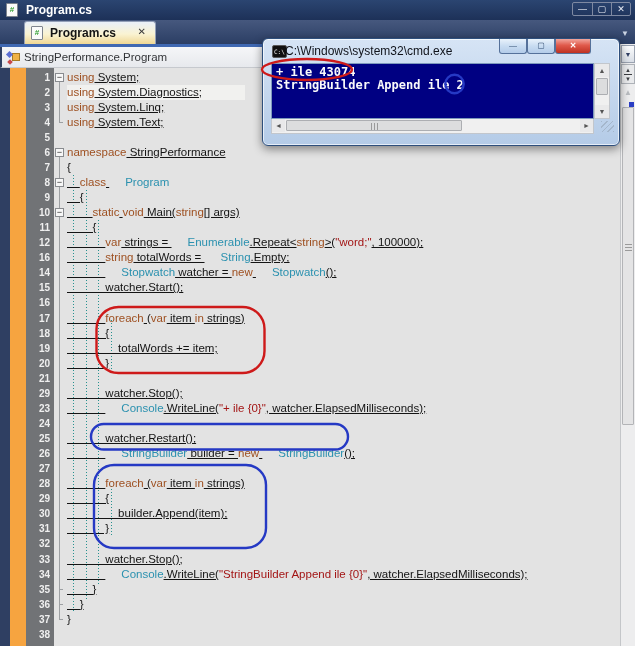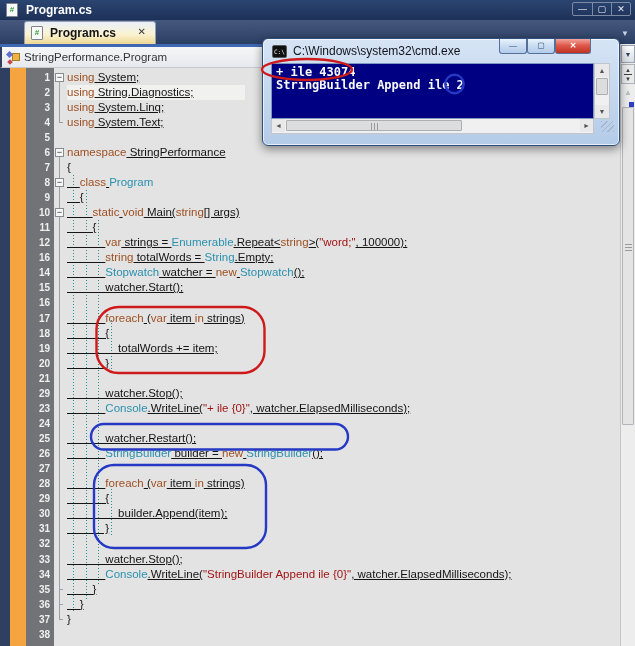--- a/index.html
+++ b/index.html
@@ -61,21 +61,21 @@
               border:1px solid #888B8F; color:#222; font-size:9px; line-height:7px;
               text-align:center; cursor:default; }
 
   .line-hl { position:absolute; left:67px; top:16.5px; width:178px; height:15px; background:#F1F1EF; }
   .iguide { position:absolute; width:1px;
             background-image:repeating-linear-gradient(to bottom,#27918F 0 1px,transparent 1px 3px); }
 
   .code { position:absolute; left:67px; top:1.5px; width:550px; }
   .code-row { height:15.07px; line-height:15.07px; font-size:11.5px; white-space:pre; color:#141414; }
   .c-kw { color:var(--kw); }
-  .c-ty { color:var(--ty); }
+  .c-ty { color:var(--ty);margin-left:16px; }
   .c-st { color:var(--st); }
   .c-pl { color:var(--pl);text-decoration:underline; }
 
   
   .vscroll { position:absolute; left:620px; top:44px; width:15px; height:602px;
              background:#EDEDEE; border-left:1px solid #C4C6C9; }
   .vs-drop { position:absolute; left:0; top:1px; width:14px; height:18px;
              background:linear-gradient(#FBFCFD,#D9DEE6); border:1px solid #9AA2B0;
              color:#324064; font-size:7px; text-align:center; line-height:17px; }
   .vs-split { position:absolute; left:0; top:20px; width:14px; height:20px; background:#E9EAEC;
@@ -90,21 +90,21 @@
   .vs-grip { position:absolute; left:2px; top:136px; width:7px; height:7px;
              background-image:repeating-linear-gradient(to bottom,#9A9A9A 0 1px,transparent 1px 3px); }
 
   
   .cmd { position:absolute; left:262px; top:38px; width:358px; height:108px;
          background:linear-gradient(#D6E4F5,#B4CBE7); border:1px solid #2E4F7C; border-radius:6px;
          box-shadow:0 3px 10px rgba(0,0,0,.45), inset 0 0 0 1px rgba(255,255,255,.65); z-index:20; }
   .cmd-icon { position:absolute; left:9px; top:6px; width:15px; height:13px; background:#101010;
               border:1px solid #5A5A5A; border-radius:2px; color:#EDEDED; font-size:6px;
               line-height:11px; padding-left:1px; font-family:"DejaVu Sans Mono",monospace; }
-  .cmd-title { position:absolute; left:30px; top:5px; font-size:12px; color:#10131A; }
+  .cmd-title { position:absolute; left:22px; top:5px; font-size:12px; color:#10131A; }
   .cmd-controls { position:absolute; right:28px; top:0; display:flex; height:15px; }
   .cb { border:1px solid #55719A; border-top:none; border-radius:0 0 3px 3px; text-align:center;
         font-size:8px; line-height:13px; color:#2E4A6E;
         background:linear-gradient(#E9F2FB,#C8DCF1 50%,#B4CCE9); }
   .cb-min { width:28px; } .cb-max { width:28px; }
   .cb-close { width:36px; color:#FFFFFF; font-weight:bold;
               background:linear-gradient(#F2A79E,#E05A4B 45%,#BE3122); }
   .cmd-content { position:absolute; left:8px; top:24px; width:339px; height:71px; }
   .console { position:absolute; left:0; top:0; width:323px; height:56px; background:#000082;
              border:1px solid #7E99BC; padding:2px 0 0 4px; overflow:hidden; }
@@ -229,21 +229,21 @@
     <div class="line-hl"></div>
 
     <div class="iguide" style="left:73px;  top:107px; height:438px;"></div>
     <div class="iguide" style="left:86px;  top:122px; height:410px;"></div>
     <div class="iguide" style="left:98px;  top:152px; height:365px;"></div>
     <div class="iguide" style="left:111px; top:252px; height:52px;"></div>
     <div class="iguide" style="left:111px; top:418px; height:51px;"></div>
 
     <div class="code" id="code">
         <div class="code-row"><span class="c-kw">using</span><span class="c-pl"> System;</span></div>
-        <div class="code-row hl"><span class="c-kw">using</span><span class="c-pl"> String.Diagnostics;</span></div>
+        <div class="code-row hl"><span class="c-kw">using</span><span class="c-pl"> System.Diagnostics;</span></div>
         <div class="code-row"><span class="c-kw">using</span><span class="c-pl"> System.Linq;</span></div>
         <div class="code-row"><span class="c-kw">using</span><span class="c-pl"> System.Text;</span></div>
         <div class="code-row"></div>
         <div class="code-row"><span class="c-kw">namespace</span><span class="c-pl"> StringPerformance</span></div>
         <div class="code-row"><span class="c-pl">{</span></div>
         <div class="code-row"><span class="c-pl">    </span><span class="c-kw">class</span><span class="c-pl"> </span><span class="c-ty">Program</span></div>
         <div class="code-row"><span class="c-pl">    {</span></div>
         <div class="code-row"><span class="c-pl">        </span><span class="c-kw">static</span><span class="c-pl"> </span><span class="c-kw">void</span><span class="c-pl"> Main(</span><span class="c-kw">string</span><span class="c-pl">[] args)</span></div>
         <div class="code-row"><span class="c-pl">        {</span></div>
         <div class="code-row"><span class="c-pl">            </span><span class="c-kw">var</span><span class="c-pl"> strings = </span><span class="c-ty">Enumerable</span><span class="c-pl">.Repeat&lt;</span><span class="c-kw">string</span><span class="c-pl">&gt;(</span><span class="c-st">"word;"</span><span class="c-pl">, 100000);</span></div>

